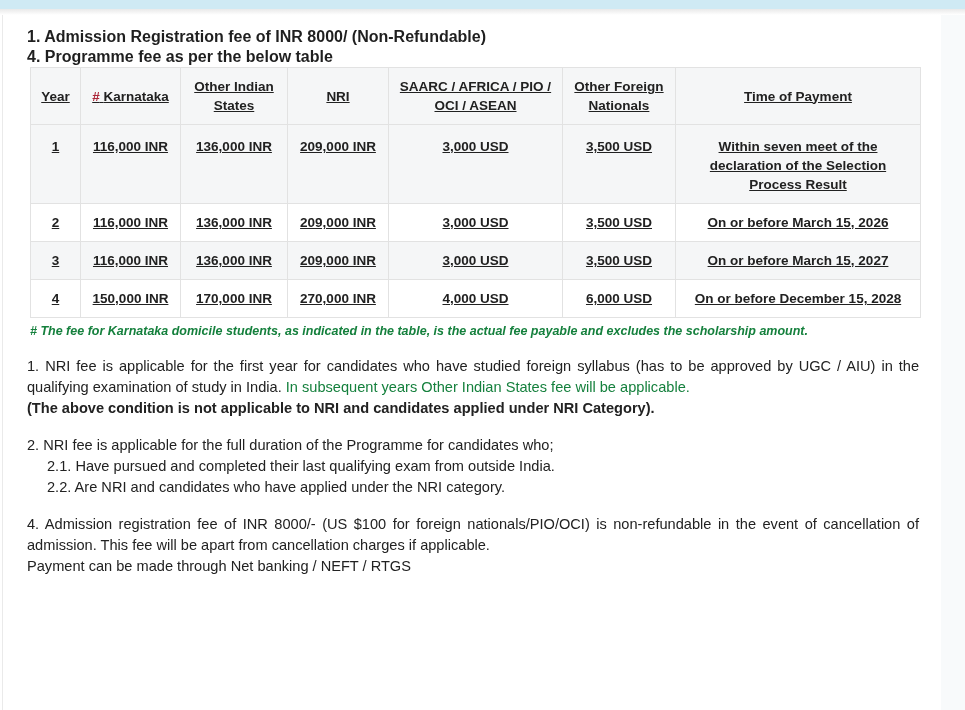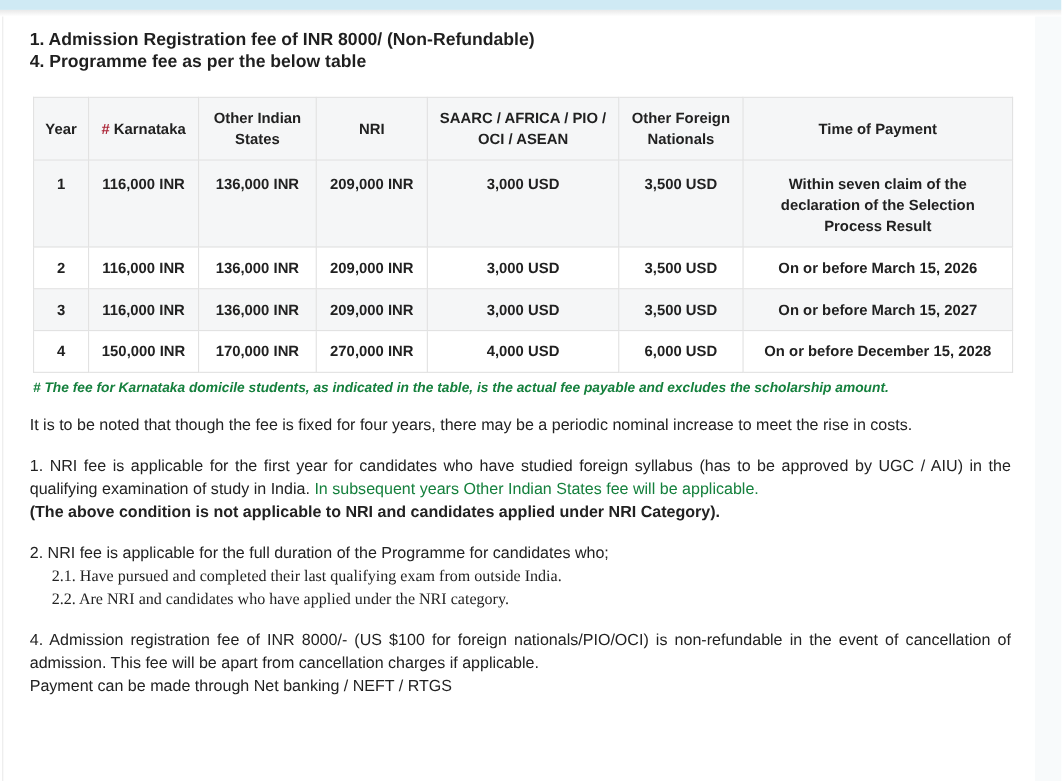--- a/index.html
+++ b/index.html
@@ -25,23 +25,24 @@
 
   .intro p {
     font-weight: bold;
     font-size: 16px;
     line-height: 20px;
     color: #1f1f1f;
   }
 
   table.fee-table {
     border-collapse: collapse;
-    margin: 21px 0 0 3px;
+    margin: 0 0 0 3px;
     width: 890px;
     table-layout: fixed;
+    text-decoration: underline;
   }
   table.fee-table th, table.fee-table td {
     border: 1px solid #e2e2e2;
     font-weight: bold;
     font-size: 13.5px;
     text-align: center;
     color: #212121;
     line-height: 19px;
     padding: 9px 8px;
     vertical-align: middle;
@@ -62,21 +63,21 @@
 
   .notes p {
     font-size: 14.6px;
     line-height: 21px;
     margin-top: 16px;
     color: #222222;
   }
   .justified { text-align: justify; }
   .red-inline { color: #15803d; }
   .bold { font-weight: bold; }
-  .indent { margin-left: 20px; margin-top: 0 !important; font-family: Liberation Serif, serif; }
+  .indent { margin-left: 20px; margin-top: 0 !important; }
   .no-gap { margin-top: 0 !important; }
 </style>
 </head>
 <body>
 
 <div class="top-bar"></div>
 <div class="top-shadow"></div>
 <div class="right-strip"></div>
 <div class="left-line"></div>
 
@@ -109,21 +110,21 @@
       </tr>
     </thead>
     <tbody>
       <tr class="row-striped row-tall">
         <td>1</td>
         <td>116,000 INR</td>
         <td>136,000 INR</td>
         <td>209,000 INR</td>
         <td>3,000 USD</td>
         <td>3,500 USD</td>
-        <td>Within seven claim of the declaration of the Selection Process Result</td>
+        <td>Within seven meet of the declaration of the Selection Process Result</td>
       </tr>
       <tr>
         <td>2</td>
         <td>116,000 INR</td>
         <td>136,000 INR</td>
         <td>209,000 INR</td>
         <td>3,000 USD</td>
         <td>3,500 USD</td>
         <td>On or before March 15, 2026</td>
       </tr>
@@ -144,21 +145,20 @@
         <td>4,000 USD</td>
         <td>6,000 USD</td>
         <td>On or before December 15, 2028</td>
       </tr>
     </tbody>
   </table>
 
   <div class="footnote"># The fee for Karnataka domicile students, as indicated in the table, is the actual fee payable and excludes the scholarship amount.</div>
 
   <div class="notes">
-    <p>It is to be noted that though the fee is fixed for four years, there may be a periodic nominal increase to meet the rise in costs.</p>
 
     <p class="justified"><span>1. NRI fee is applicable for the first year for candidates who have studied foreign syllabus (has to be approved by UGC / AIU) in the qualifying examination of study in India. </span><span class="red-inline">In subsequent years Other Indian States fee will be applicable.</span><span class="bold" style="display:block;text-align:left;">(The above condition is not applicable to NRI and candidates applied under NRI Category).</span></p>
 
     <p>2. NRI fee is applicable for the full duration of the Programme for candidates who;</p>
     <p class="indent">2.1. Have pursued and completed their last qualifying exam from outside India.</p>
     <p class="indent">2.2. Are NRI and candidates who have applied under the NRI category.</p>
 
 
     <p class="justified">4. Admission registration fee of INR 8000/- (US $100 for foreign nationals/PIO/OCI) is non-refundable in the event of cancellation of admission. This fee will be apart from cancellation charges if applicable.</p>
 

